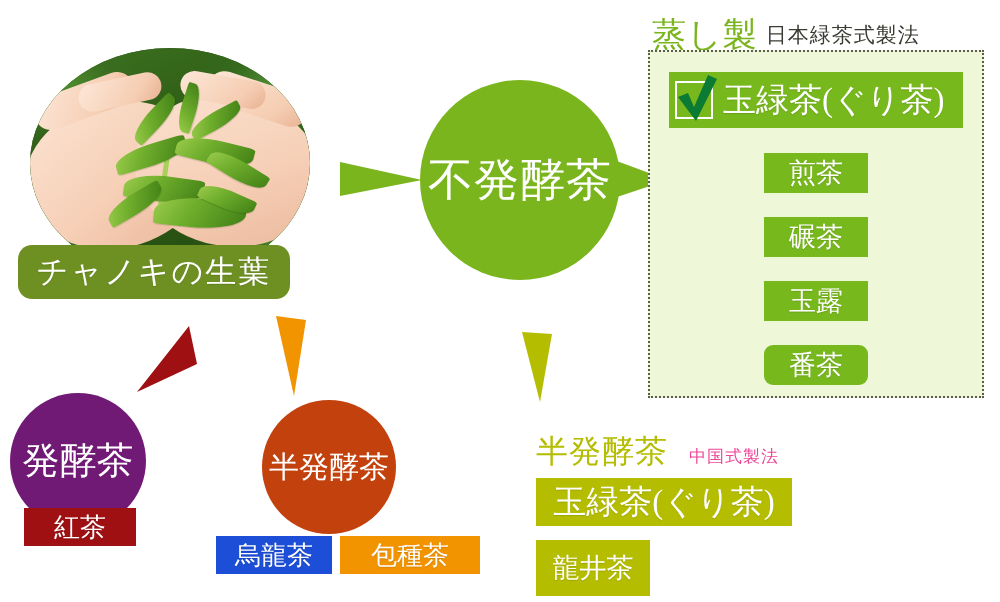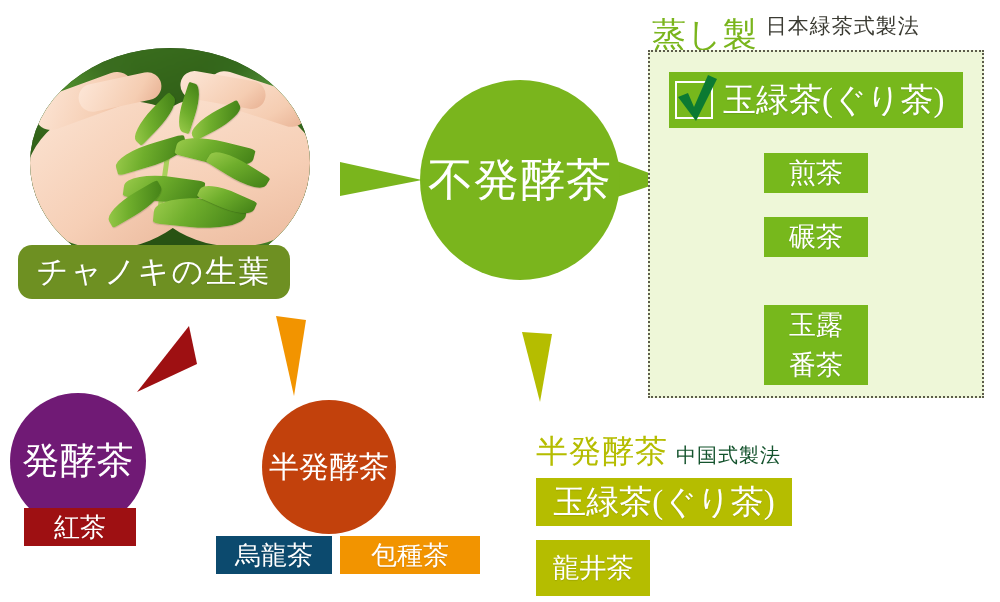--- a/index.html
+++ b/index.html
@@ -120,21 +120,21 @@
 
   .box-red {
     left: 24px; top: 508px;
     width: 112px; height: 38px;
     background: #9e1012;
     font-size: 26px;
   }
   .box-orange-1 {
     left: 216px; top: 536px;
     width: 116px; height: 38px;
-    background: #0c4a6e;
+    background: #1d4ed8;
     font-size: 26px;
   }
   .box-orange-2 {
     left: 340px; top: 536px;
     width: 140px; height: 38px;
     background: #f29400;
     font-size: 26px;
   }
 
   
@@ -143,21 +143,21 @@
     left: 648px; top: 50px;
     width: 336px; height: 348px;
     background: #eef7d8;
     border: 2px dotted #5c5c4a;
     box-sizing: border-box;
   }
   .panel-title {
     position: absolute;
     left: 652px; top: 12px;
     display: flex;
-    align-items: flex-start;
+    align-items: center;
     white-space: nowrap;
   }
   .panel-title .big {
     font-size: 34px;
     color: #7ab51d;
     letter-spacing: 1px;
   }
   .panel-title .small {
     font-size: 21px;
     color: #3b3b33;
@@ -189,40 +189,40 @@
     width: 38px; height: 38px;
     border: 2px solid #ffffff;
     box-sizing: border-box;
     flex: none;
   }
   .checkbox svg { position: absolute; left: -5px; top: -10px; }
 
   .item-sub { width: 104px; height: 40px; font-size: 27px; left: 764px; }
   .item-sencha { top: 153px; }
   .item-tencha { top: 217px; }
-  .item-gyokuro { top: 281px; margin-top: 24px; }
-  .item-bancha { top: 345px; }
+  .item-gyokuro { top: 281px; }
+  .item-bancha { top: 345px; border-radius: 9px; }
 
   
   .olive-title {
     position: absolute;
     left: 536px; top: 430px;
     display: flex;
     align-items: baseline;
     white-space: nowrap;
   }
   .olive-title .big {
     font-size: 32px;
     color: #b5bd00;
     letter-spacing: 1px;
   }
   .olive-title .small {
-    font-size: 20px;
-    color: #14532d;
-    margin-left: 8px;
+    font-size: 17px;
+    color: #ec4899;
+    margin-left: 21px;
     letter-spacing: 1px;
   }
   .olive-chip {
     position: absolute;
     display: flex;
     align-items: center;
     justify-content: center;
     background: #b5bd00;
     color: #ffffff;
     white-space: nowrap;

